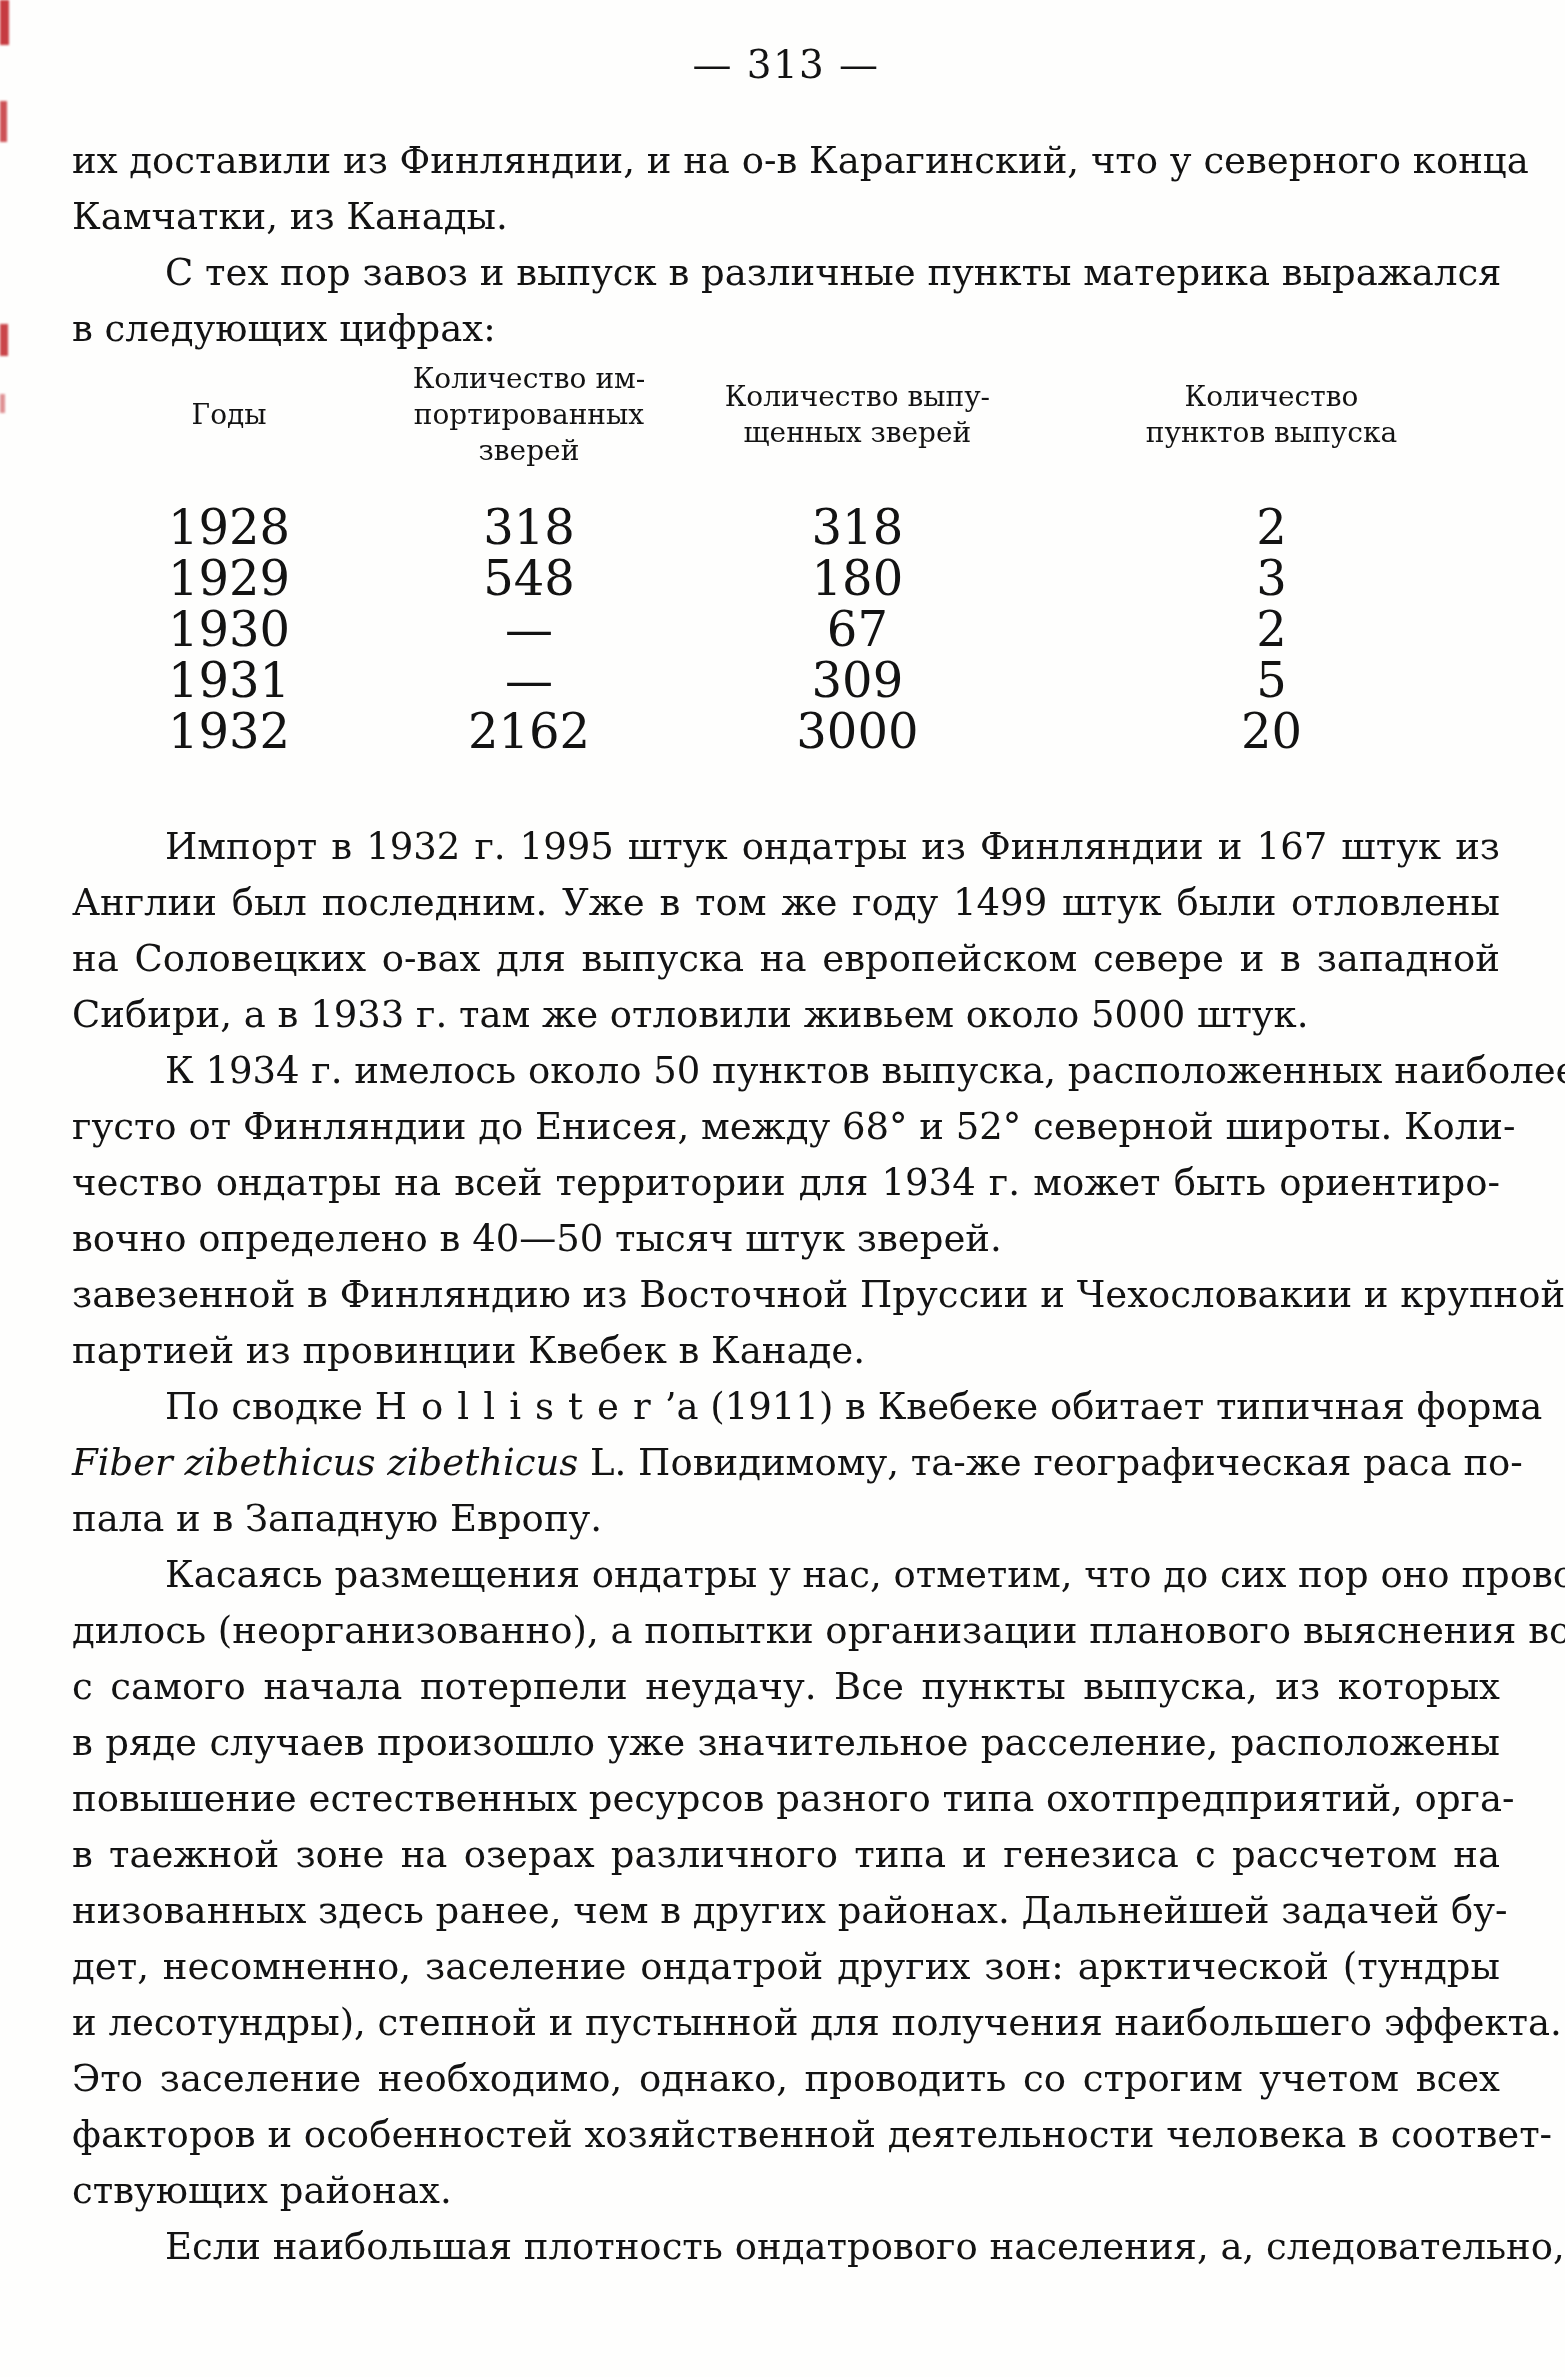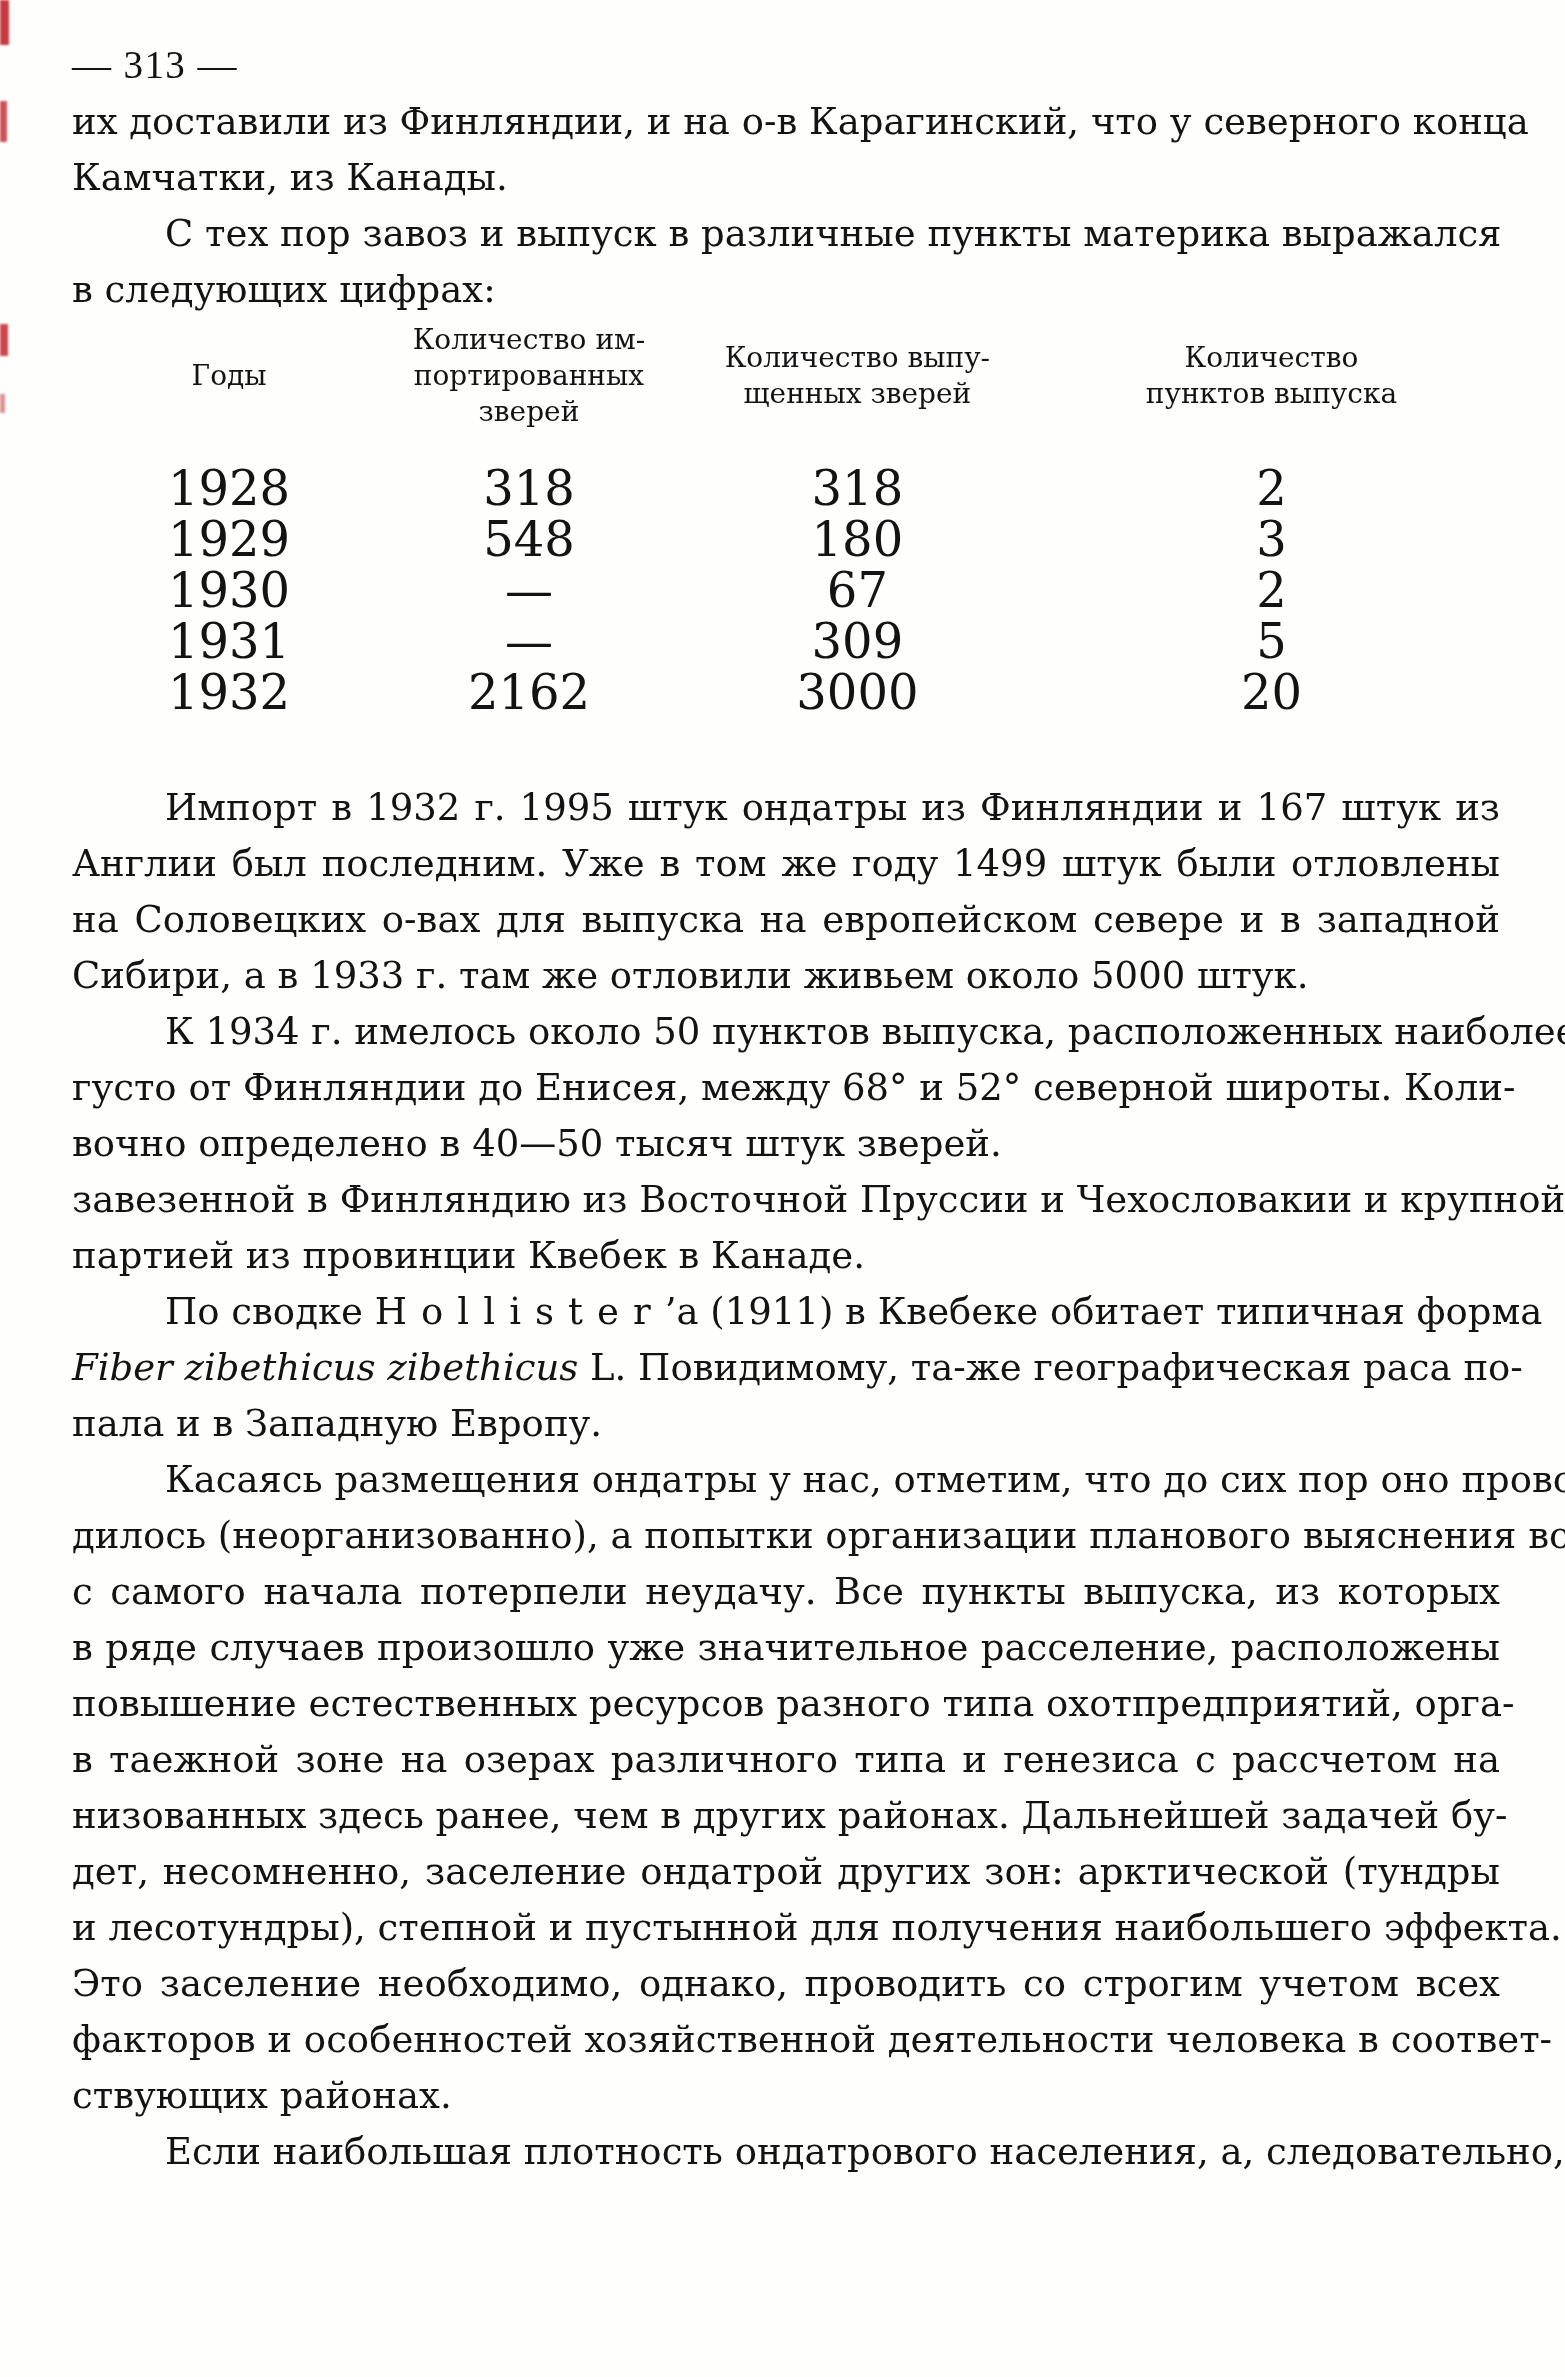--- a/index.html
+++ b/index.html
@@ -9,24 +9,25 @@
     height: 2377px;
     margin: 0 auto;
     background: #fefefd;
     color: #131313;
     font-family: "DejaVu Serif", "Liberation Serif", serif;
     box-sizing: border-box;
     padding: 36px 65px 0 72px;
     overflow: hidden;
   }
   .pagenum {
+    text-align: center;
     font-size: 39px;
     line-height: 58px;
+    margin-bottom: 39px;
     letter-spacing: 1.4px;
-    font-family: Liberation Serif, serif;
   }
   .line {
     font-size: 37px;
     line-height: 56px;
     text-align: justify;
     text-align-last: justify;
     white-space: nowrap; 
   }
   .line.pl { text-align-last: left; }   
   .line.ind { padding-left: 93px; }    
@@ -139,20 +140,21 @@
   <div id="paras-bottom">
       <div>
         <div class="line ind">Импорт в 1932 г. 1995 штук ондатры из Финляндии и 167 штук из</div>
         <div class="line">Англии был последним. Уже в том же году 1499 штук были отловлены</div>
         <div class="line">на Соловецких о-вах для выпуска на европейском севере и в западной</div>
         <div class="line pl">Сибири, а в 1933 г. там же отловили живьем около 5000 штук.</div>
       </div>
       <div>
         <div class="line ind">К 1934 г. имелось около 50 пунктов выпуска, расположенных наиболее</div>
         <div class="line">густо от Финляндии до Енисея, между 68° и 52° северной широты. Коли-</div>
+        <div class="line">чество ондатры на всей территории для 1934 г. может быть ориентиро-</div>
         <div class="line pl">вочно определено в 40—50 тысяч штук зверей.</div>
       </div>
       <div>
         <div class="line">завезенной в Финляндию из Восточной Пруссии и Чехословакии и крупной</div>
         <div class="line pl">партией из провинции Квебек в Канаде.</div>
       </div>
       <div>
         <div class="line ind">По сводке <span class="spaced">Hollister</span>’а (1911) в Квебеке обитает типичная форма</div>
         <div class="line"><span class="ital">Fiber zibethicus zibethicus</span> L. Повидимому, та-же географическая раса по-</div>
         <div class="line pl">пала и в Западную Европу.</div>

